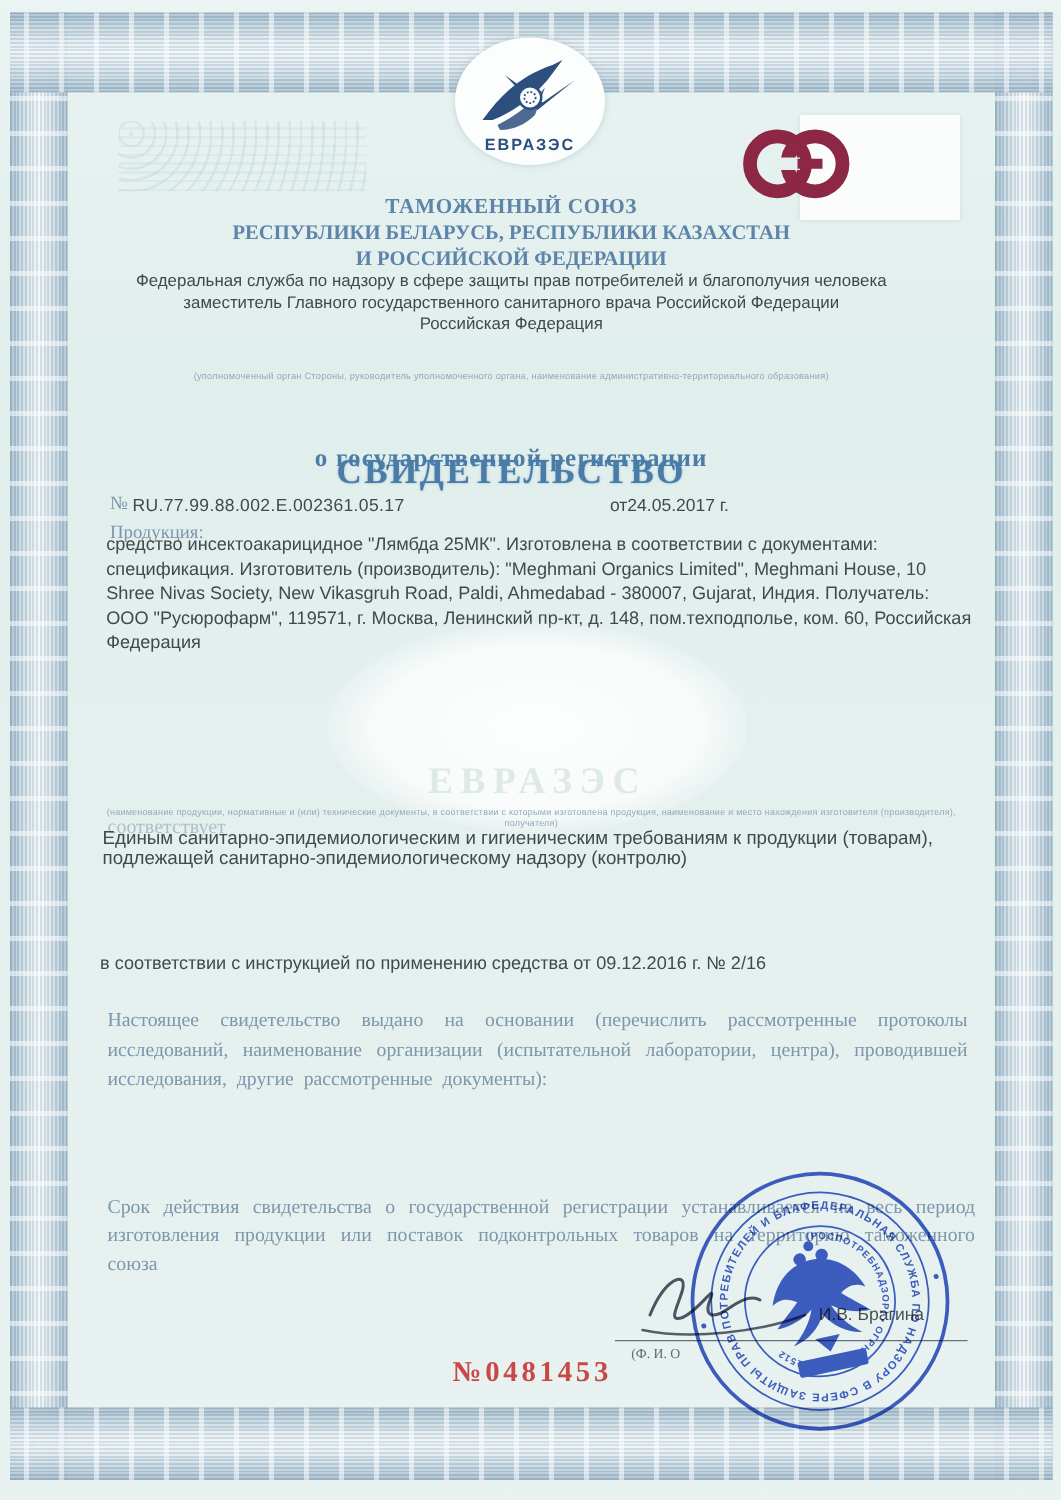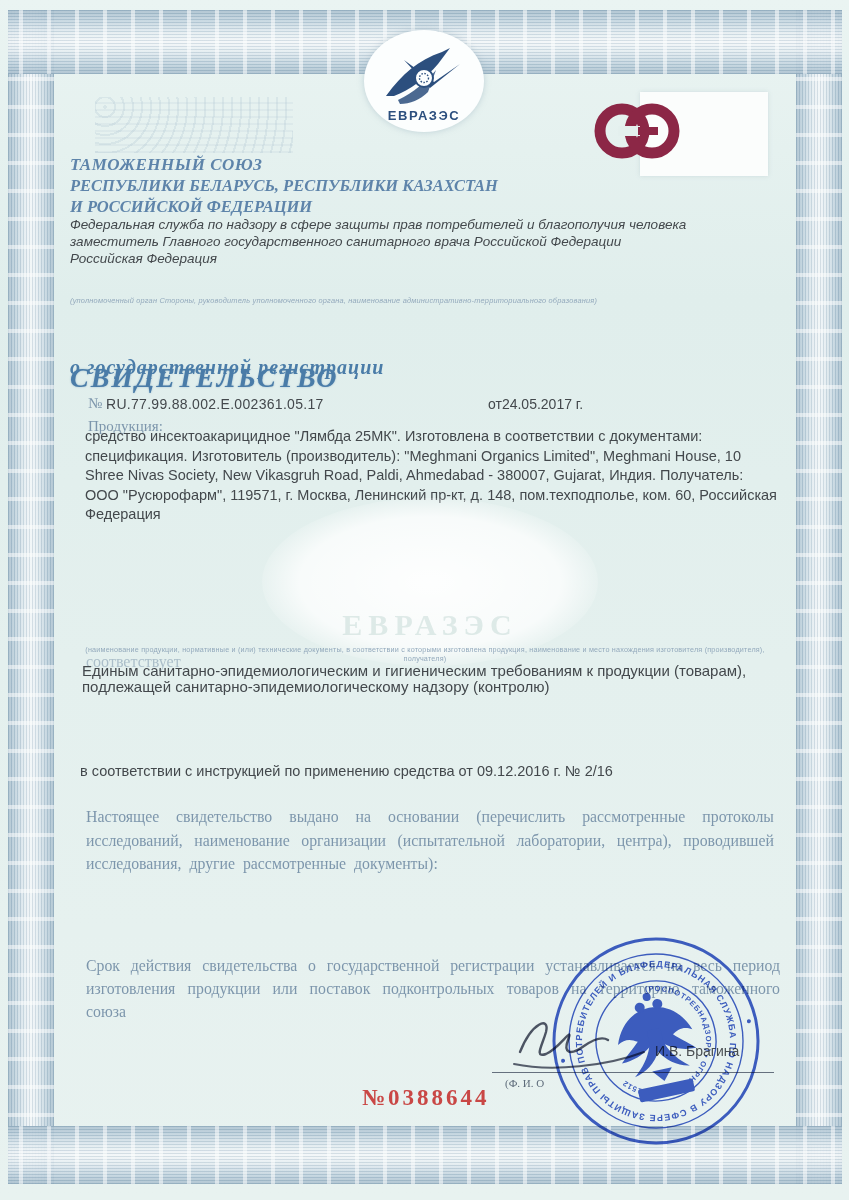--- a/index.html
+++ b/index.html
@@ -13,21 +13,21 @@
       repeating-linear-gradient(0deg,rgba(92,126,152,.20) 0 1.5px,rgba(255,255,255,.18) 1.5px 3px),
       linear-gradient(180deg,#9cb5c6 0%,#b7ccd9 14%,#e3ecf1 36%,#f3f7f9 50%,#e3ecf1 64%,#b7ccd9 86%,#9cb5c6 100%);}
   .gb.v{background:
       repeating-linear-gradient(0deg,rgba(255,255,255,0) 0 11px,rgba(255,255,255,.55) 11px 15px,rgba(255,255,255,0) 15px 28px),
       repeating-linear-gradient(90deg,rgba(92,126,152,.20) 0 1.5px,rgba(255,255,255,.18) 1.5px 3px),
       linear-gradient(90deg,#9cb5c6 0%,#b7ccd9 14%,#e3ecf1 36%,#f3f7f9 50%,#e3ecf1 64%,#b7ccd9 86%,#9cb5c6 100%);}
   
   .serifblue{font-family:"Liberation Serif",serif;color:#5e84aa;}
   .preprint{font-family:"Liberation Serif",serif;color:#7d96ac;}
   .typed{color:#43484c;}
-  .center{width:730px;left:70px;position:absolute;font-style:italic;}
+  .center{text-align:center;width:730px;left:44px;position:absolute;}
   .abs{position:absolute;}
   .just{text-align:justify;text-align-last:left;}
   .footnote{font-size:7.4px;color:#93a9bc;letter-spacing:.2px;}
   
   .wm{position:absolute;left:262px;top:498px;width:336px;height:168px;border-radius:50%;
       background:radial-gradient(ellipse at center,rgba(255,255,255,.95) 0%,rgba(255,255,255,.75) 55%,rgba(255,255,255,0) 75%);}
   .wm-label{position:absolute;left:300px;top:608px;width:260px;text-align:center;
       font-family:"Liberation Serif",serif;font-weight:bold;font-size:30px;letter-spacing:6px;
       color:rgba(150,185,180,.28);}
   .tl-wm{position:absolute;left:95px;top:97px;width:198px;height:56px;opacity:.5;
@@ -94,21 +94,21 @@
 
   <div class="abs preprint" style="left:86px;top:653px;font-size:16px;opacity:.55;">соответствует</div>
   <div class="abs typed" style="left:82px;top:663px;width:702px;font-size:15px;line-height:16px;">Единым санитарно-эпидемиологическим и гигиеническим требованиям к продукции (товарам), подлежащей санитарно-эпидемиологическому надзору (контролю)</div>
 
   <div class="abs typed" style="left:80px;top:763px;font-size:14.5px;">в соответствии с инструкцией по применению средства от 09.12.2016 г. № 2/16</div>
 
   <div class="abs preprint just" style="left:86px;top:805px;width:688px;font-size:15.8px;line-height:23.5px;word-spacing:4px;">Настоящее свидетельство выдано на основании (перечислить рассмотренные протоколы исследований, наименование организации (испытательной лаборатории, центра), проводившей исследования, другие рассмотренные документы):</div>
 
   <div class="abs preprint just" style="left:86px;top:954px;width:694px;font-size:15.8px;line-height:23px;word-spacing:4px;">Срок действия свидетельства о государственной регистрации устанавливается на весь период изготовления продукции или поставок подконтрольных товаров на территорию таможенного союза</div>
 
-  <div class="abs" style="left:362px;top:1085px;font-family:'Liberation Serif',serif;font-weight:600;font-size:23px;letter-spacing:3px;color:#c94745;">№0388644</div>
+  <div class="abs" style="left:362px;top:1085px;font-family:'Liberation Serif',serif;font-weight:600;font-size:23px;letter-spacing:3px;color:#c94745;">№0481453</div>
 
   <div class="sig-line"></div>
   <div class="abs" style="left:505px;top:1077px;font-family:'Liberation Serif',serif;font-size:11px;color:#5d6b7a;">(Ф. И. О</div>
   <div class="abs typed" style="left:655px;top:1043px;font-size:14px;color:#4a4f52;">И.В. Брагина</div>
 
   <div class="abs" style="left:512px;top:1012px;">
     <svg width="140" height="62" viewBox="0 0 140 62">
       <path d="M8 40 C20 10 38 4 34 20 C30 34 22 46 34 42 C48 36 62 12 56 28 C51 41 58 44 72 34 C82 27 90 24 96 28" fill="none" stroke="#3b4353" stroke-width="2.4" stroke-linecap="round" opacity=".9"></path>
       <path d="M2 52 C40 60 95 54 132 40" fill="none" stroke="#3b4353" stroke-width="2" stroke-linecap="round" opacity=".85"></path>
     </svg>

